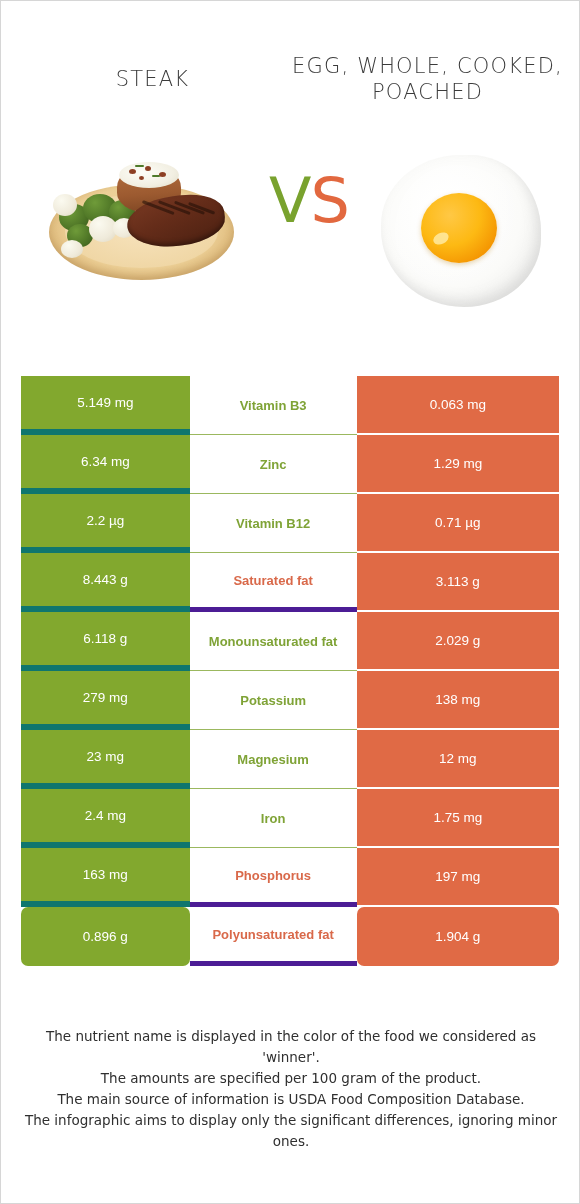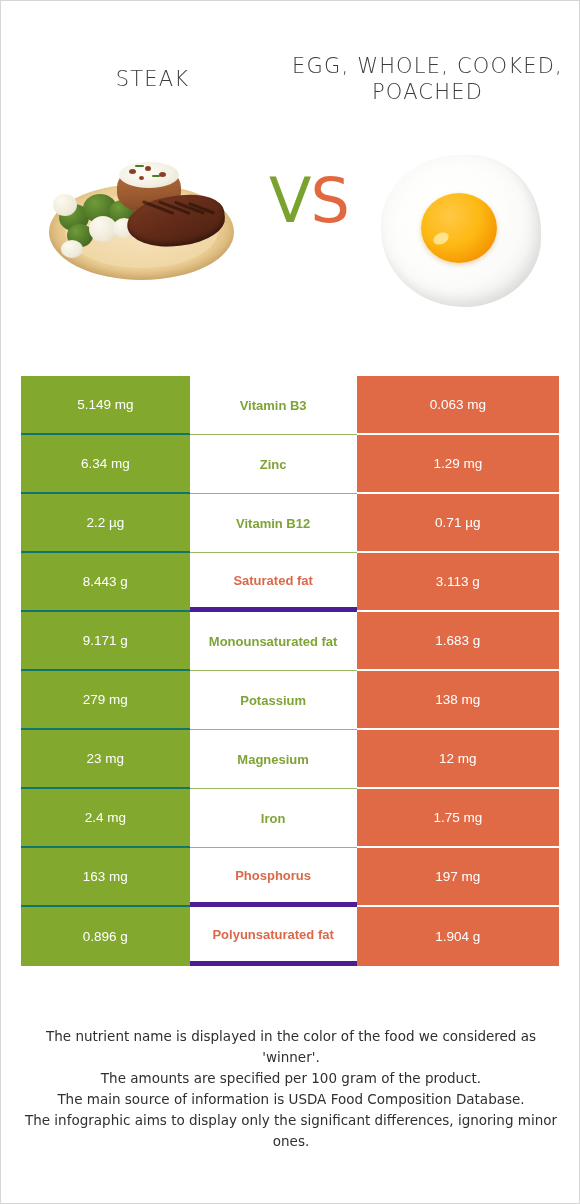--- a/index.html
+++ b/index.html
@@ -188,38 +188,38 @@
     display: flex;
     align-items: center;
     justify-content: center;
     font-size: 13.5px;
     box-sizing: border-box;
   }
   .cell.left {
     width: 180px;
     background: #82A82E;
     color: #ffffff;
-    border-bottom: 2px solid #0f766e;
+    border-bottom: 6px solid #0f766e;
   }
   .cell.mid {
     width: 178px;
     background: #ffffff;
     font-weight: bold;
     font-size: 13px;
   }
   .cell.mid.win-green { color: #7FA336; border-bottom: 1px solid #9bb85e; }
   .cell.mid.win-red   { color: #D9694A; border-bottom: 5px solid #4c1d95; }
   .cell.right {
     width: 216px;
     background: #E06A45;
     color: #ffffff;
     border-bottom: 2px solid #ffffff;
   }
   .row:last-child .cell.left,
-  .row:last-child .cell.right { border-bottom: none; }
+  .row:last-child .cell.right { border-bottom: none; border-radius: 7px; }
 
   
   .footer {
     position: absolute;
     left: 0;
     top: 1025px;
     width: 580px;
     text-align: center;
     font-size: 13.5px;
     line-height: 21px;
@@ -298,23 +298,23 @@
       <div class="cell left">2.2 µg</div>
       <div class="cell mid win-green">Vitamin B12</div>
       <div class="cell right">0.71 µg</div>
     </div>
     <div class="row">
       <div class="cell left">8.443 g</div>
       <div class="cell mid win-red">Saturated fat</div>
       <div class="cell right">3.113 g</div>
     </div>
     <div class="row">
-      <div class="cell left">9.171 g</div>
+      <div class="cell left">6.118 g</div>
       <div class="cell mid win-green">Monounsaturated fat</div>
-      <div class="cell right">1.683 g</div>
+      <div class="cell right">2.029 g</div>
     </div>
     <div class="row">
       <div class="cell left">279 mg</div>
       <div class="cell mid win-green">Potassium</div>
       <div class="cell right">138 mg</div>
     </div>
     <div class="row">
       <div class="cell left">23 mg</div>
       <div class="cell mid win-green">Magnesium</div>
       <div class="cell right">12 mg</div>

